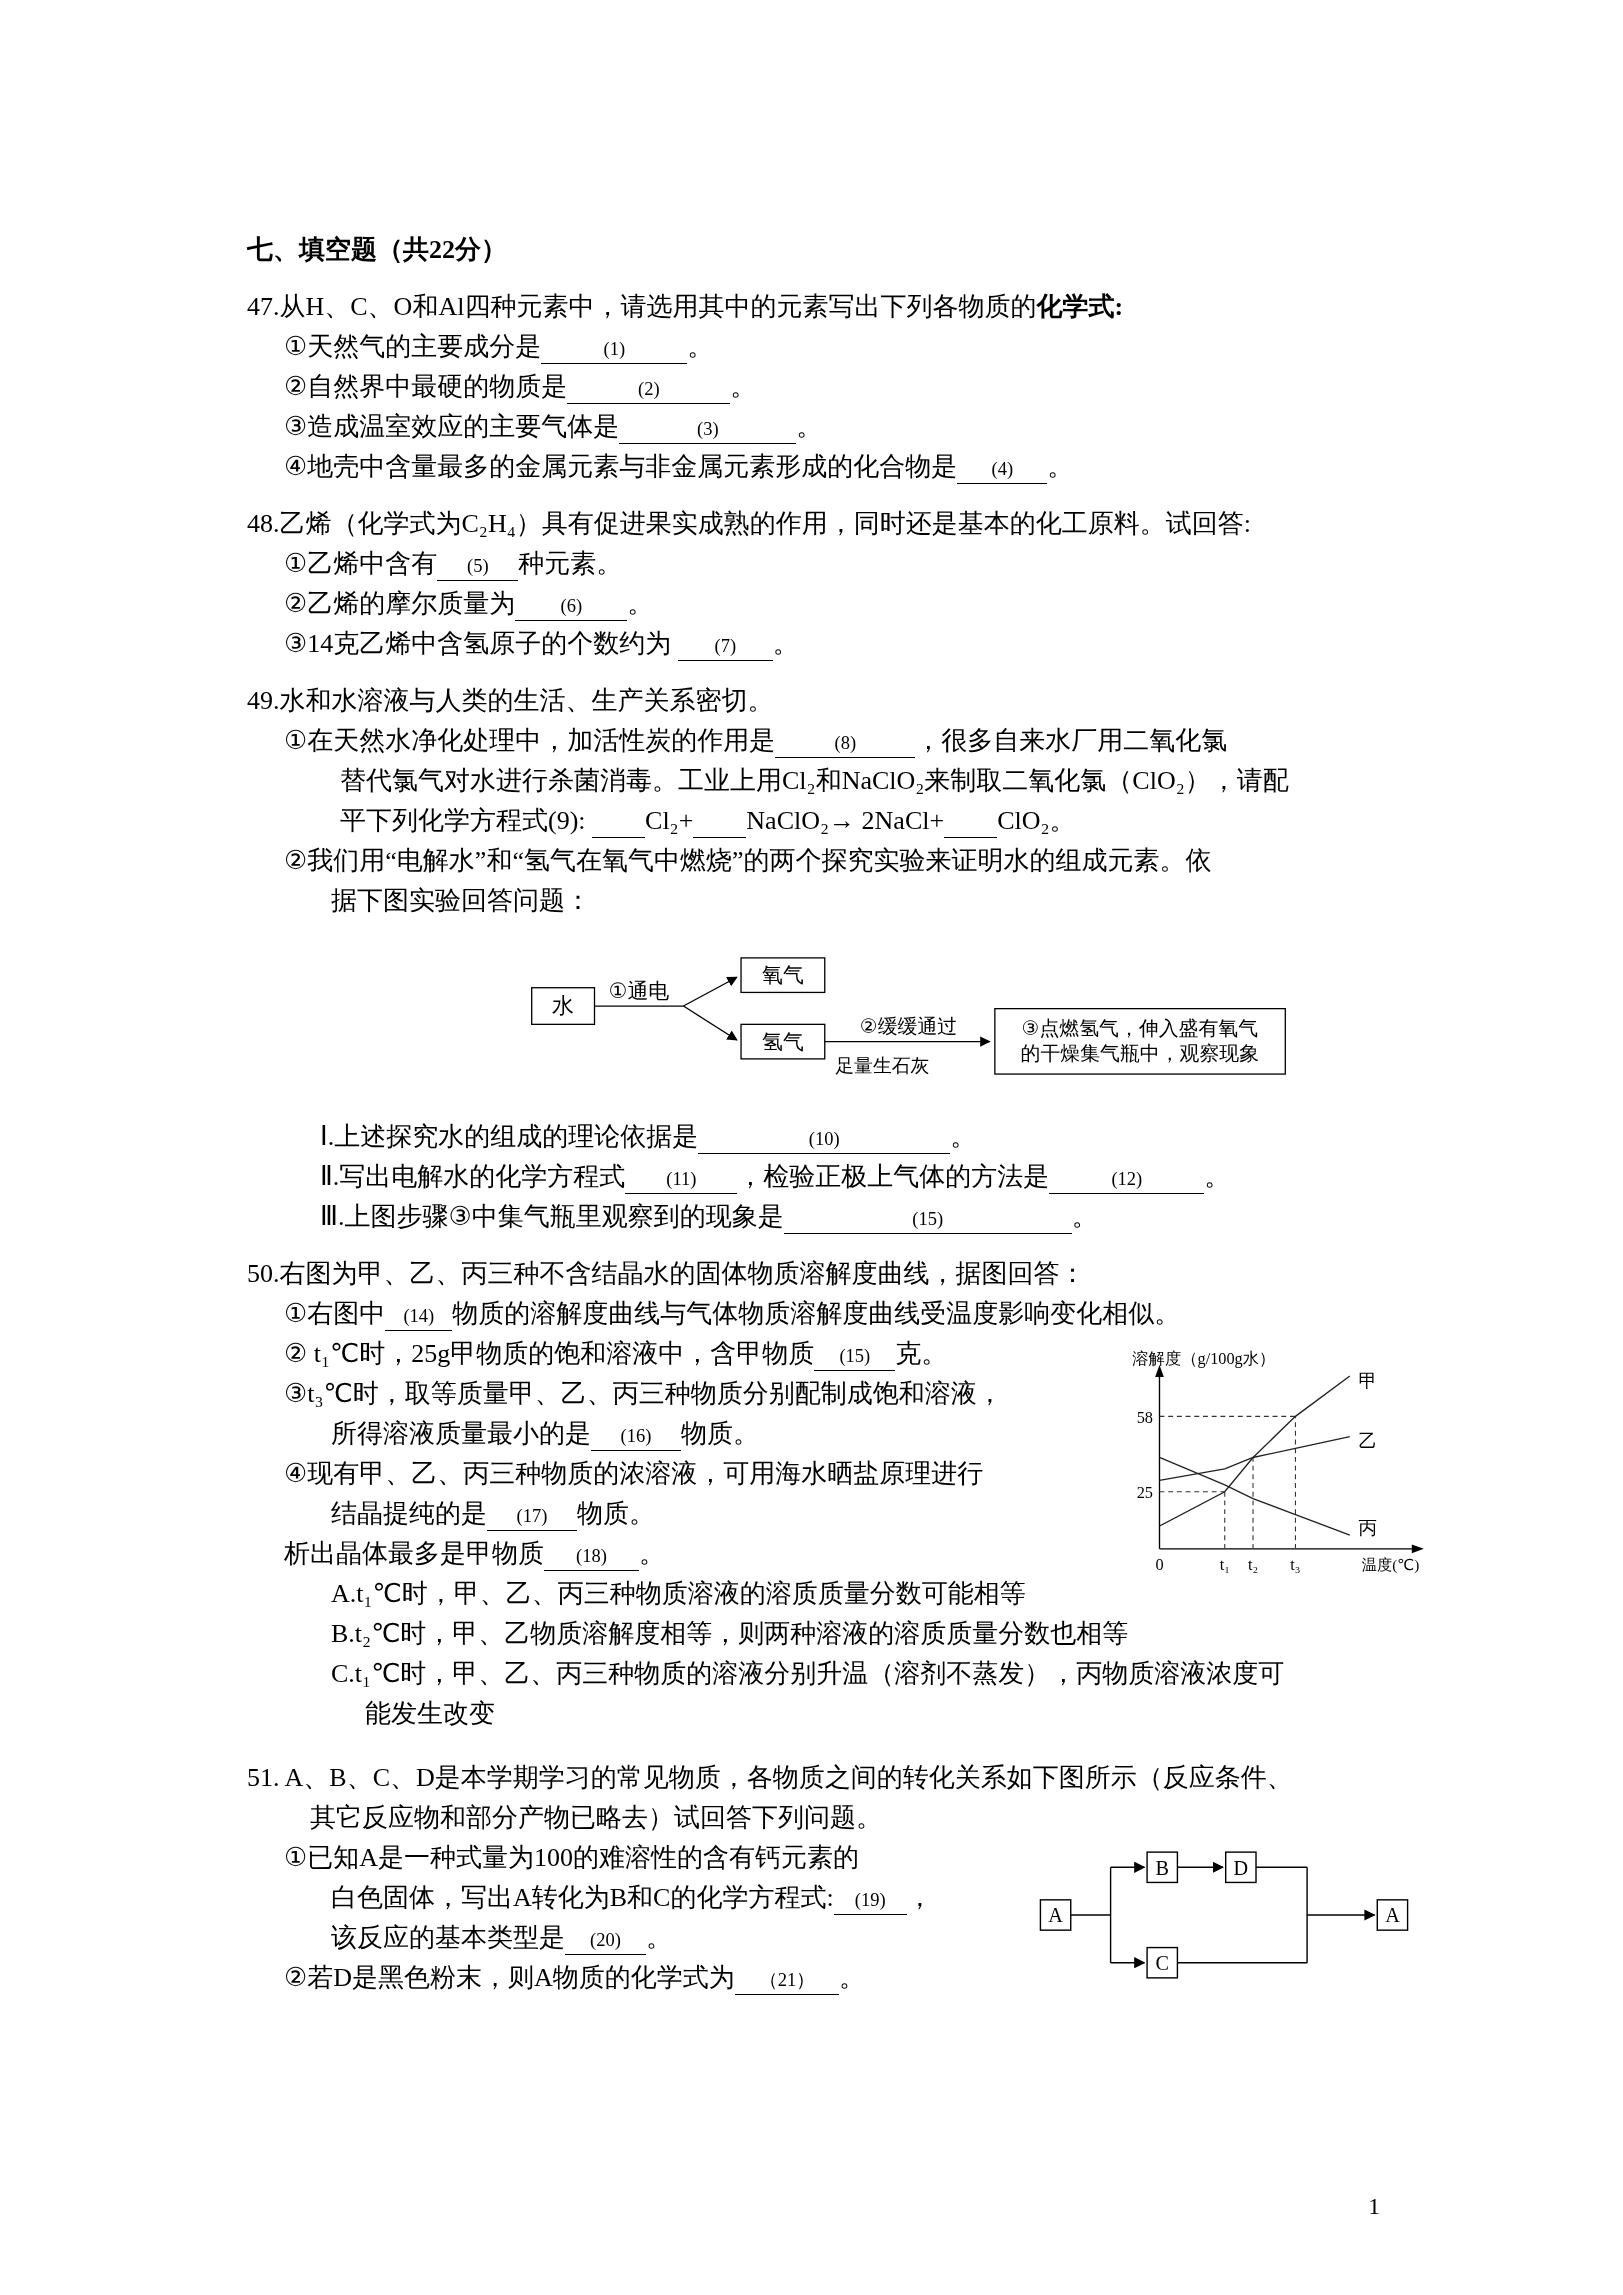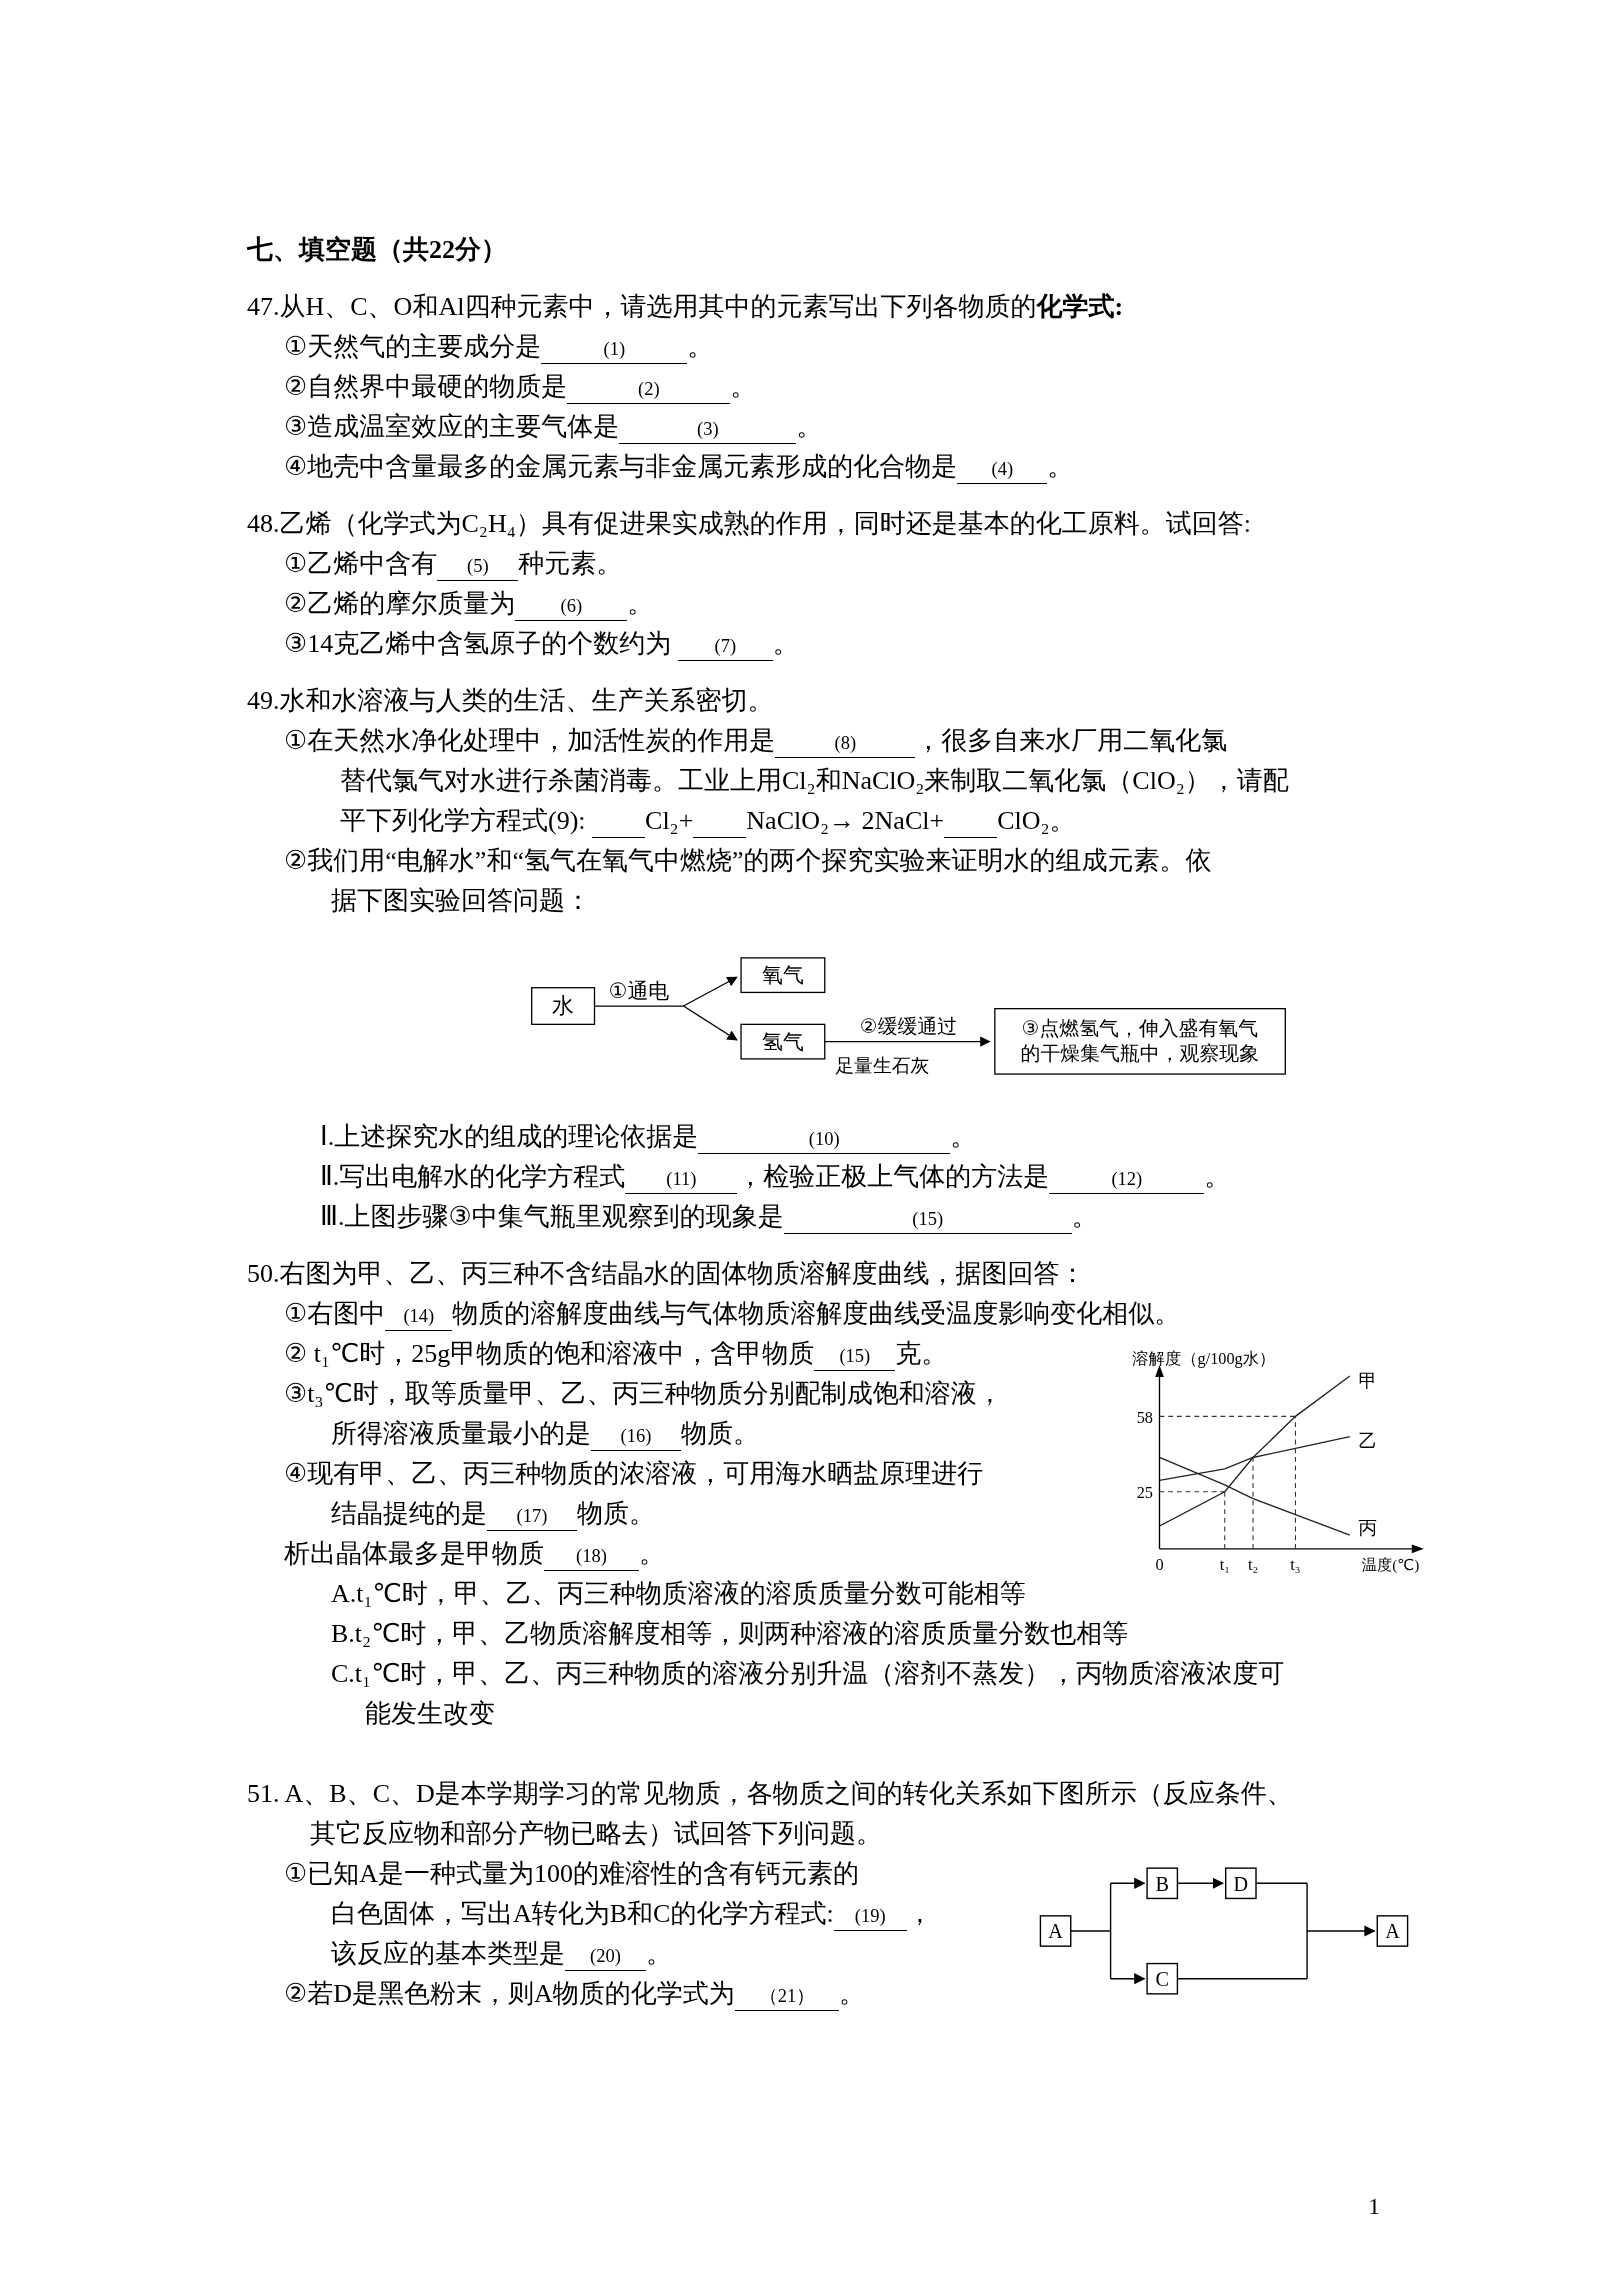--- a/index.html
+++ b/index.html
@@ -3,21 +3,21 @@
 <meta charset="utf-8">
 <style>
   *{margin:0;padding:0;box-sizing:border-box}
   html,body{background:#ffffff}
   body{width:1623px;height:2295px;position:relative;color:#000;
        font-family:"Liberation Serif","DejaVu Sans",serif;}
   .content{position:absolute;left:247px;top:230px;width:1133px;
            font-size:26px;line-height:40px;}
   .title{font-weight:bold;}
   .q{margin-top:17px;}
-  .q-last{margin-top:40px;}
+  .q-last{margin-top:24px;}
   .line{white-space:nowrap;}
   .bold{font-weight:bold;}
   .ind-a{padding-left:37px}
   .ind-b{padding-left:63px}
   .ind-c{padding-left:73px}
   .ind-d{padding-left:84px}
   .ind-e{padding-left:93px}
   .ind-f{padding-left:118px}
   .blank{display:inline-block;border-bottom:1.7px solid #000;text-align:center;
          font-size:18.5px;line-height:22.4px;vertical-align:baseline;

